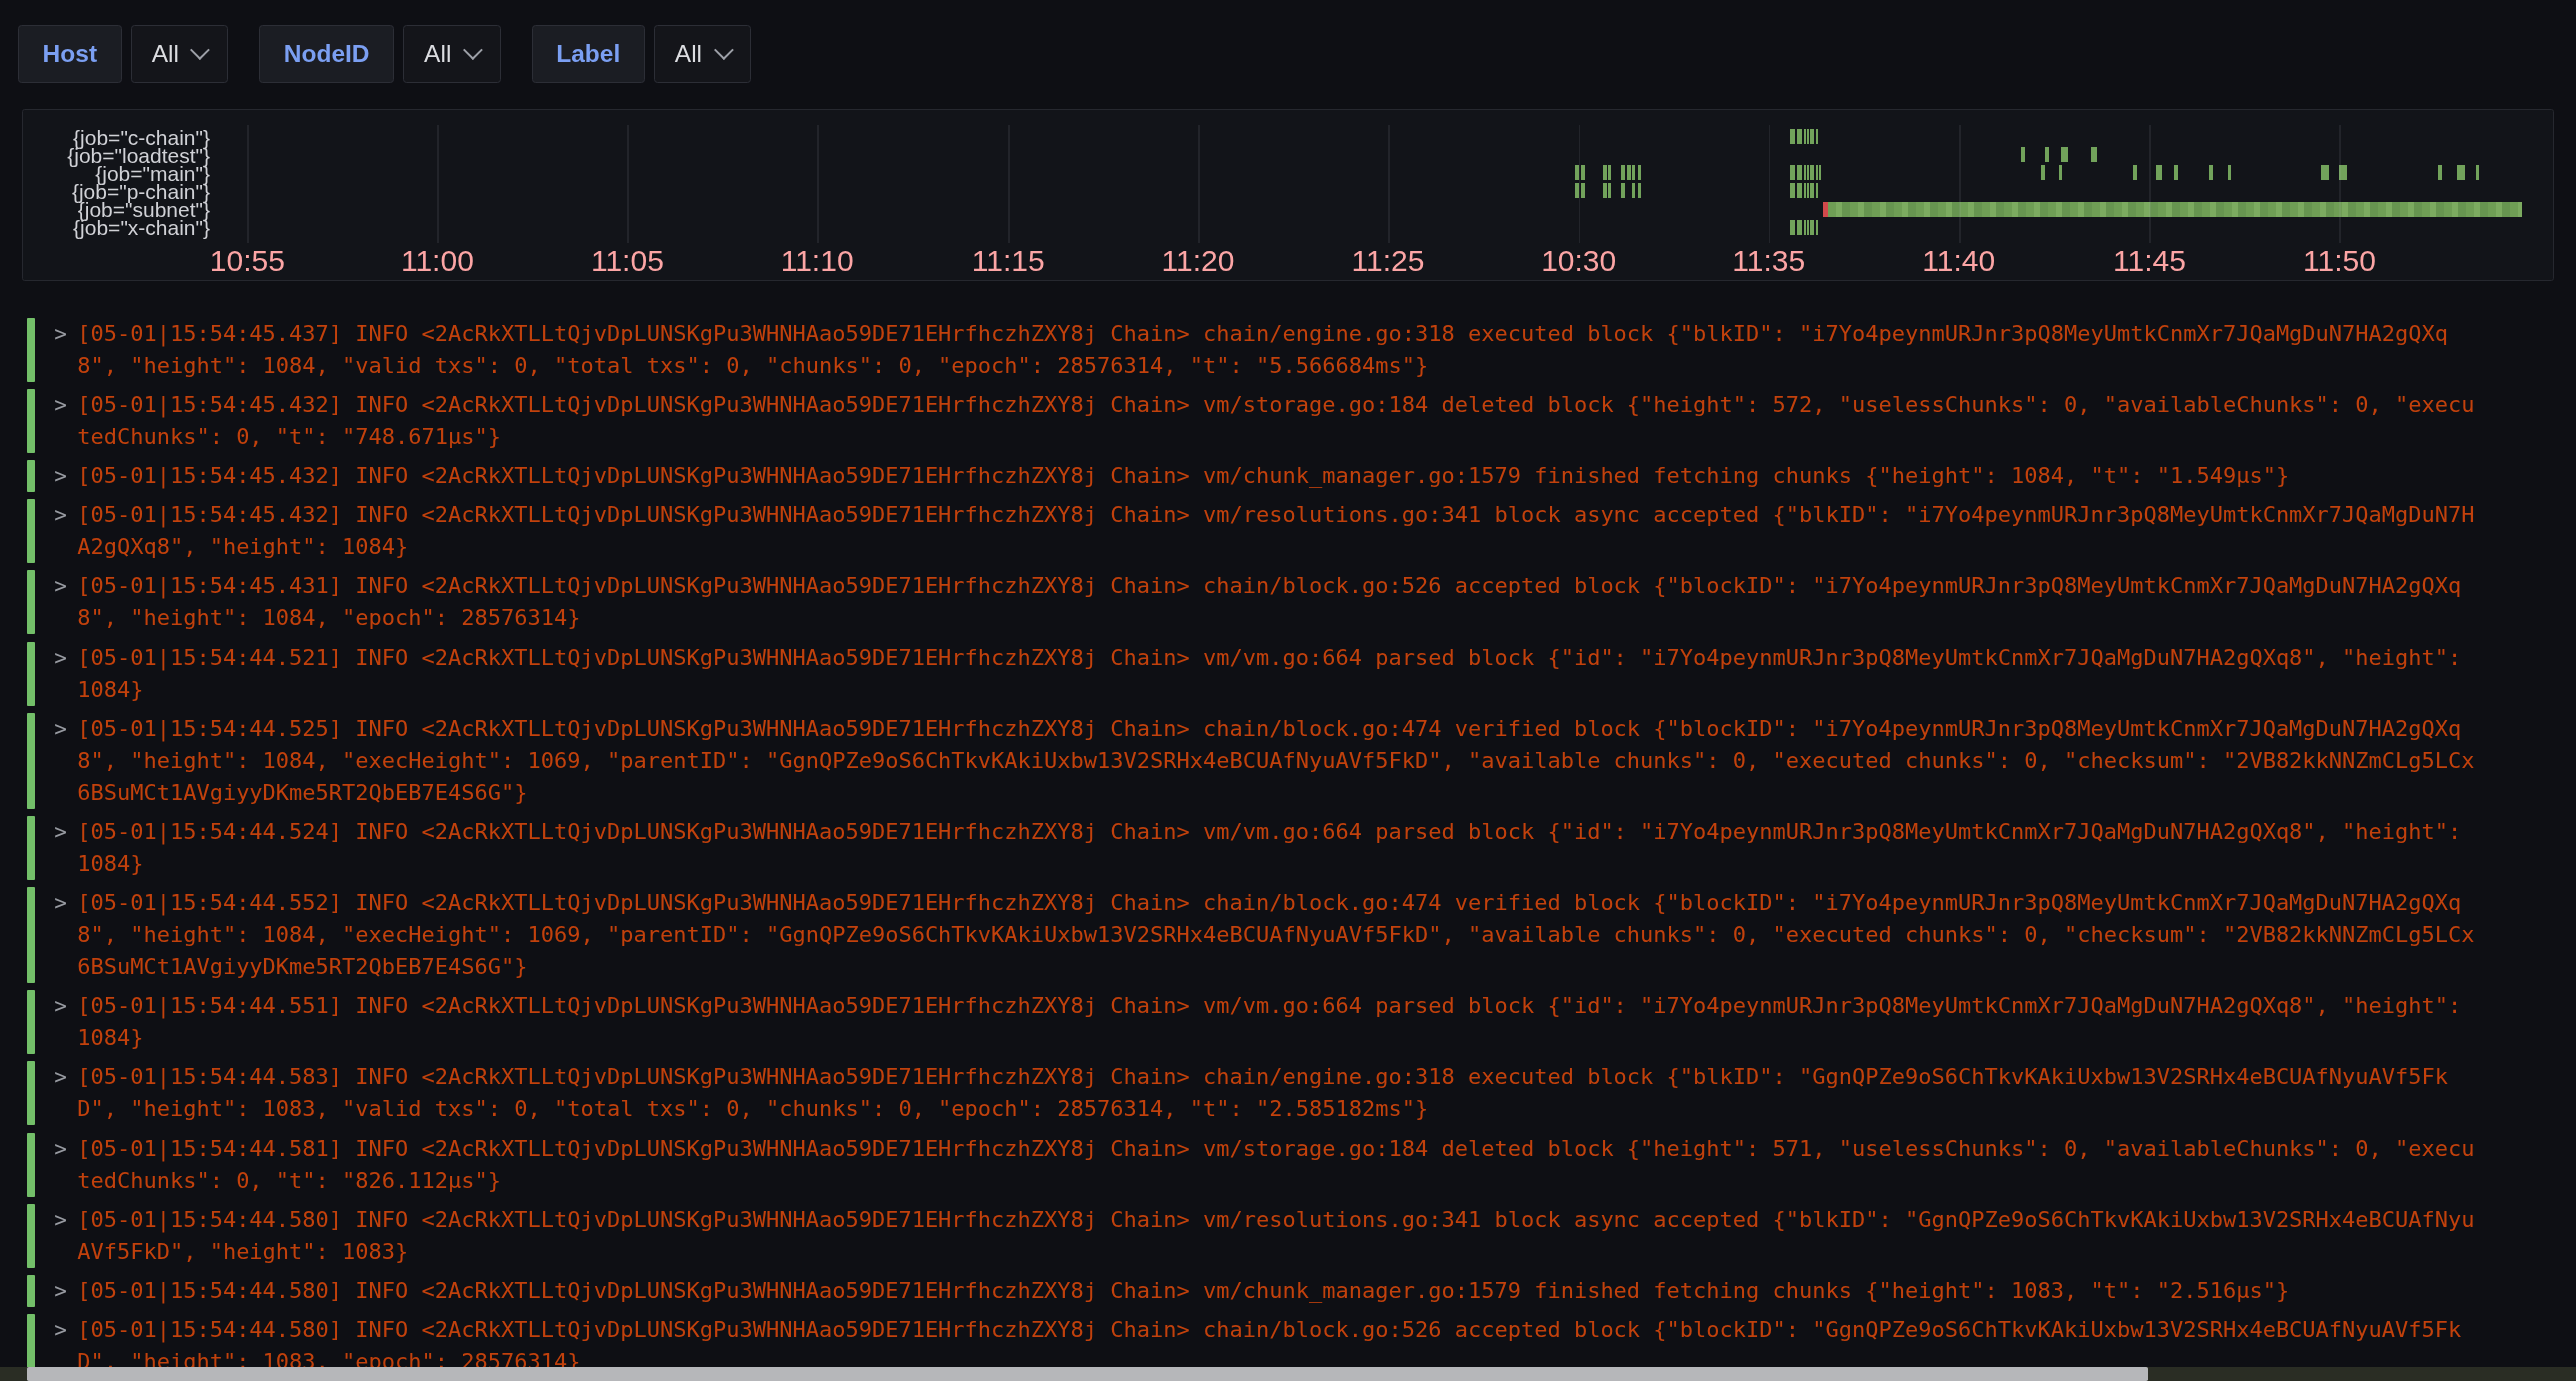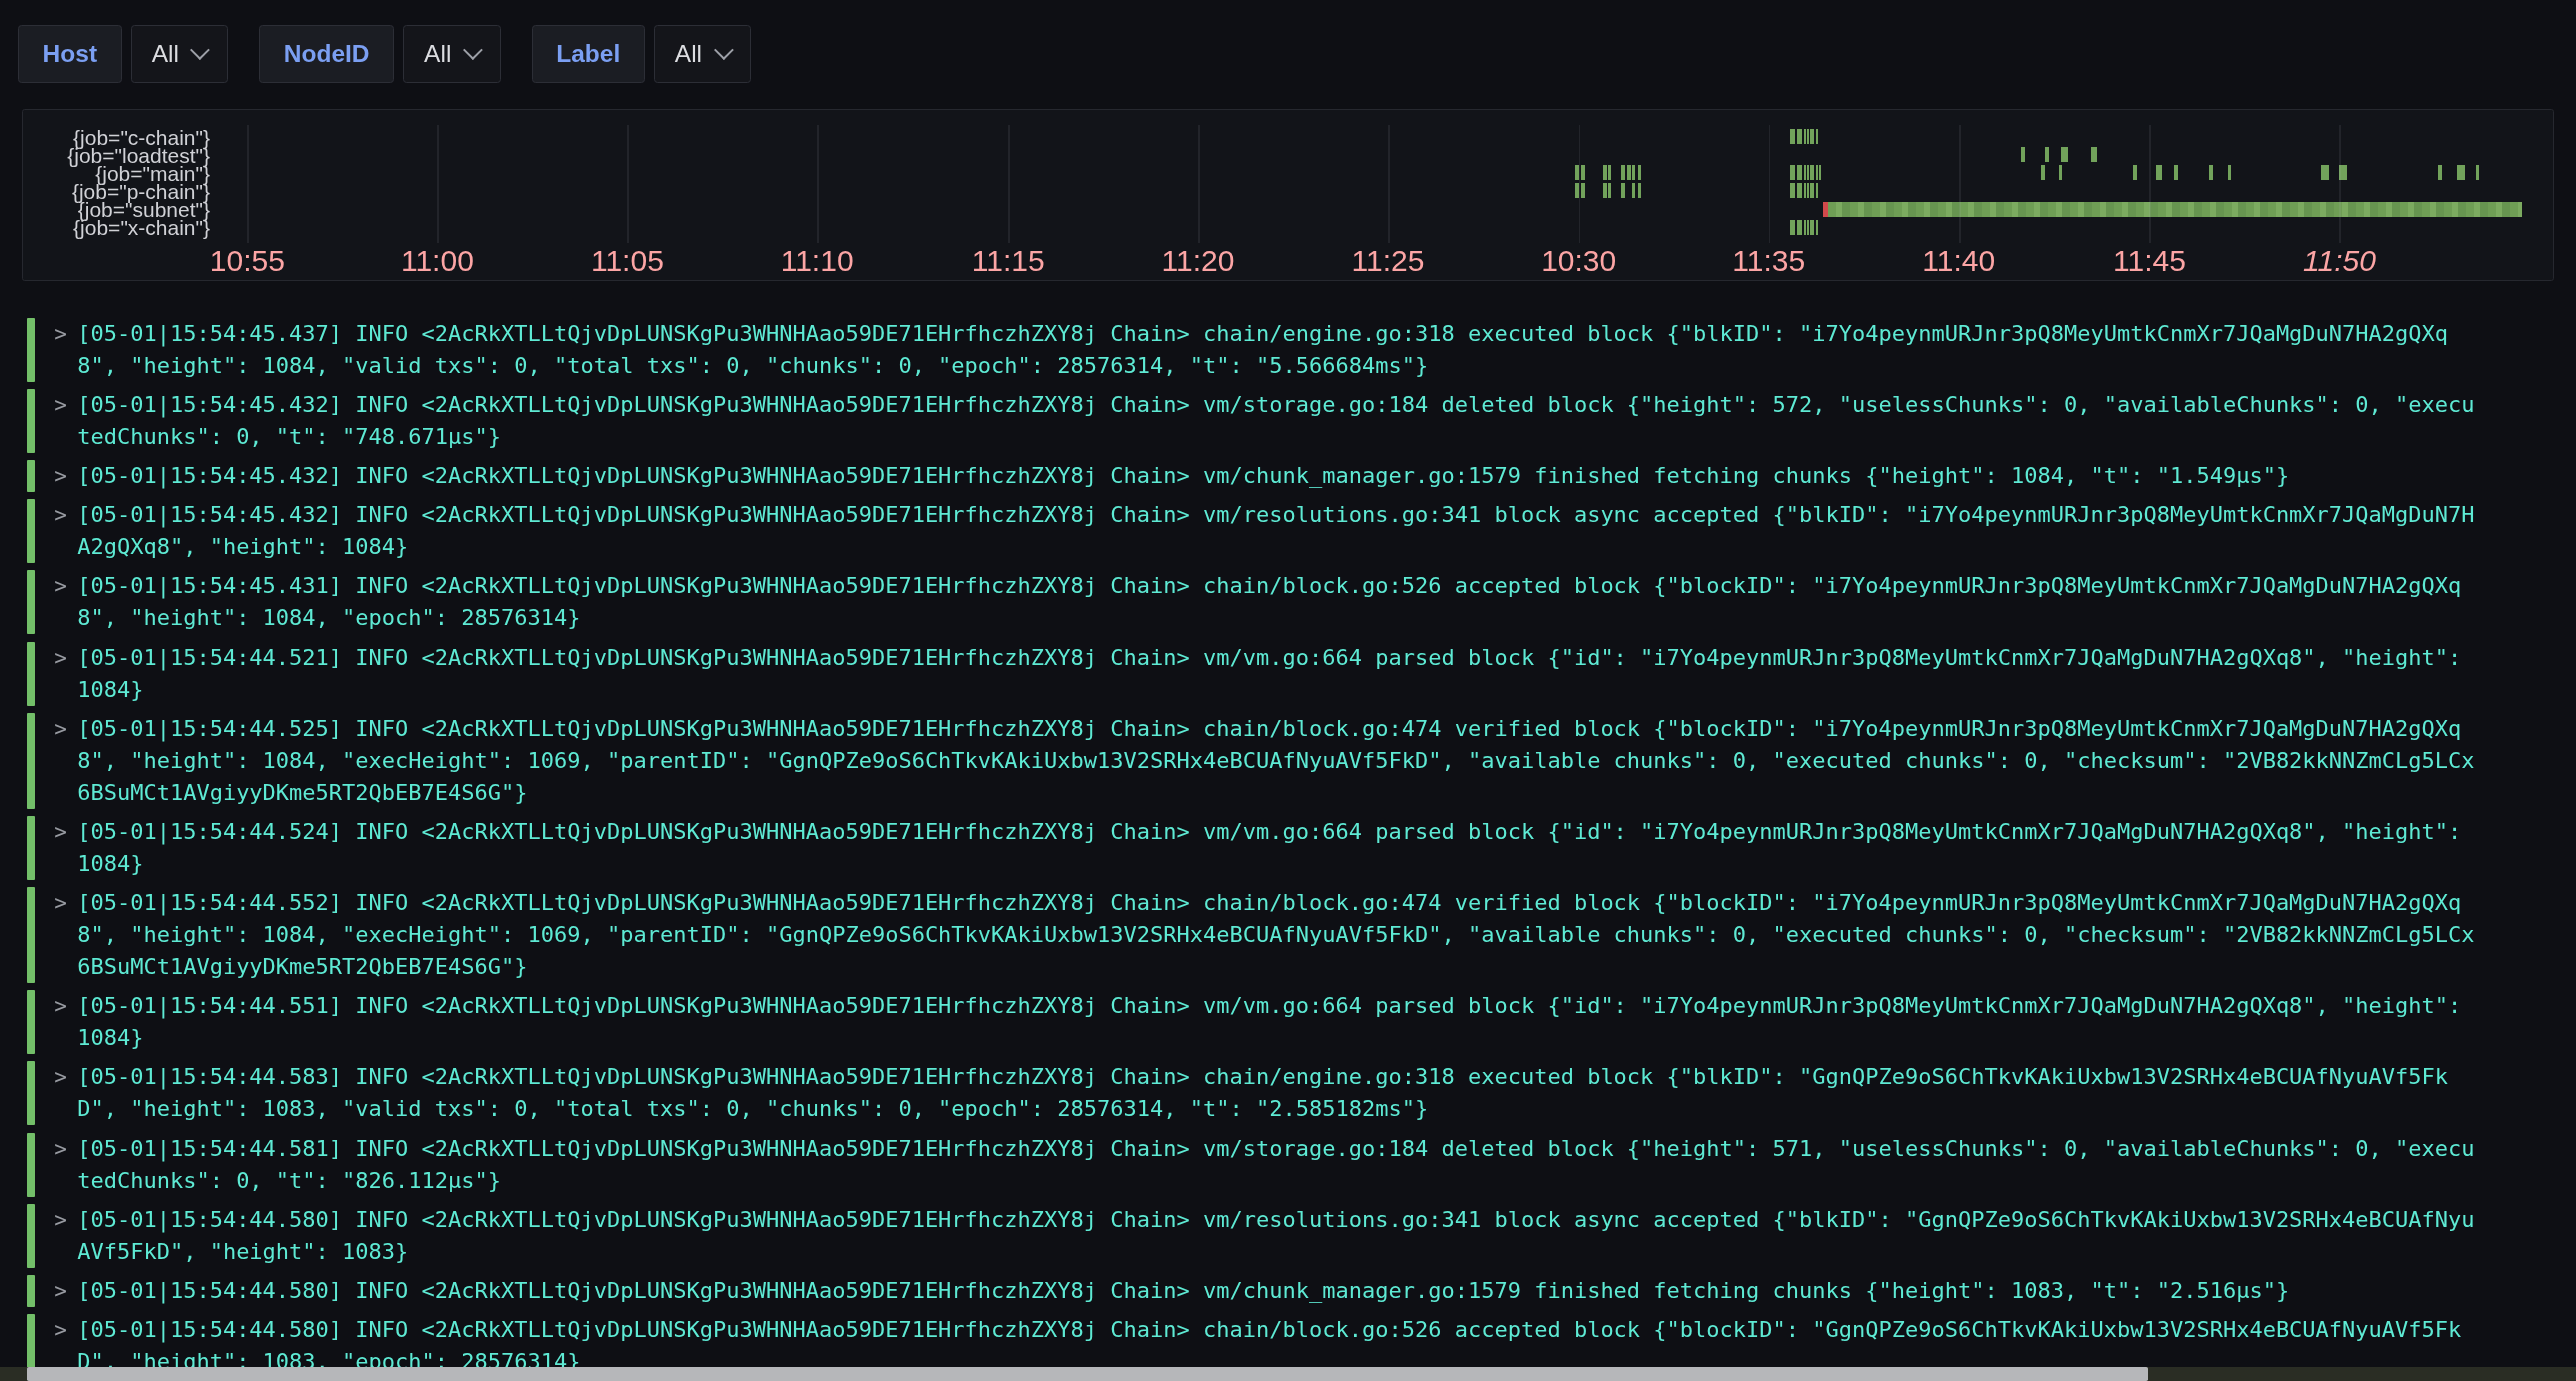--- a/index.html
+++ b/index.html
@@ -24,21 +24,21 @@
   .mark{position:absolute;top:0;height:14.5px;background:#72a35b;}
   .mark.r{background:#d2494b;}
   .mark.bar{background:repeating-linear-gradient(90deg,#6f9e55 0 8.2px,#7cab60 8.2px 13.6px,#679550 13.6px 22px);}
   .xlabel{position:absolute;bottom:2px;transform:translateX(-50%);color:#fca5a5;font-size:30px;}
 
   
   .logs{position:absolute;left:27px;top:314px;width:2484px;}
   .log-row{display:flex;padding:3.6px 0;cursor:pointer;}
   .log-bar{width:8.2px;background:#73bf69;margin-right:9px;border-radius:0.9px;flex:none;}
   .log-chevron{width:33px;color:#979aa1;font-size:21px;line-height:32px;flex:none;font-family:"DejaVu Sans Mono","Liberation Mono",monospace;text-align:center;}
-  .log-text{width:2400px;font-family:"DejaVu Sans Mono","Liberation Mono",monospace;font-size:22px;line-height:32px;color:#5eead4;white-space:pre-wrap;word-break:break-all;}
+  .log-text{width:2400px;font-family:"DejaVu Sans Mono","Liberation Mono",monospace;font-size:22px;line-height:32px;color:#c2410c;white-space:pre-wrap;word-break:break-all;}
 
   
   .hscroll{position:absolute;left:0;right:0;bottom:0;height:13.6px;background:#2a2d24;}
   .hscroll-thumb{position:absolute;left:27px;width:2121px;top:0;height:13.6px;background:#b6b7ba;border-radius:1.8px;cursor:pointer;}
 </style>
 </head>
 <body>
 
 <div class="filter-bar">
   <div class="fgroup">
@@ -166,21 +166,21 @@
       <div class="xlabel" style="left: 53.95%;">11:25</div>
       <div class="gridline" style="left: 61.49%;"></div>
       <div class="xlabel" style="left: 61.49%;">10:30</div>
       <div class="gridline" style="left: 69%;"></div>
       <div class="xlabel" style="left: 69%;">11:35</div>
       <div class="gridline" style="left: 76.51%;"></div>
       <div class="xlabel" style="left: 76.51%;">11:40</div>
       <div class="gridline" style="left: 84.05%;"></div>
       <div class="xlabel" style="left: 84.05%;">11:45</div>
       <div class="gridline" style="left: 91.56%;"></div>
-      <div class="xlabel" style="left: 91.56%; font-style: italic;">11:50</div>
+      <div class="xlabel" style="left: 91.56%;">11:50</div>
     </div>
 </div>
 
 <div class="logs" id="logs">
     <div class="log-row">
       <div class="log-bar"></div>
       <div class="log-chevron">&gt;</div>
       <div class="log-text">[05-01|15:54:45.437] INFO &lt;2AcRkXTLLtQjvDpLUNSKgPu3WHNHAao59DE71EHrfhczhZXY8j Chain&gt; chain/engine.go:318 executed block {"blkID": "i7Yo4peynmURJnr3pQ8MeyUmtkCnmXr7JQaMgDuN7HA2gQXq8", "height": 1084, "valid txs": 0, "total txs": 0, "chunks": 0, "epoch": 28576314, "t": "5.566684ms"}</div>
     </div>
     <div class="log-row">

